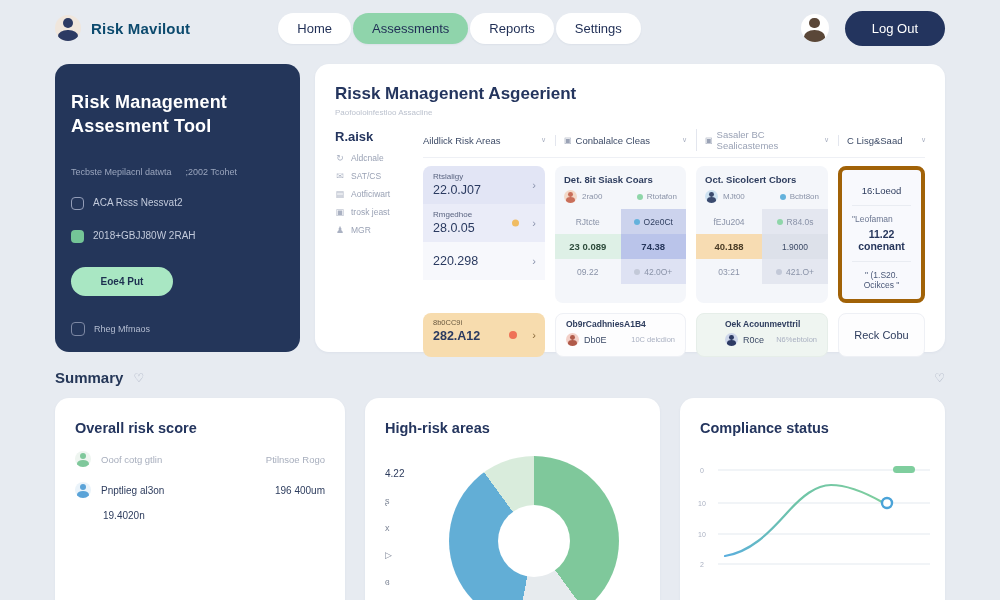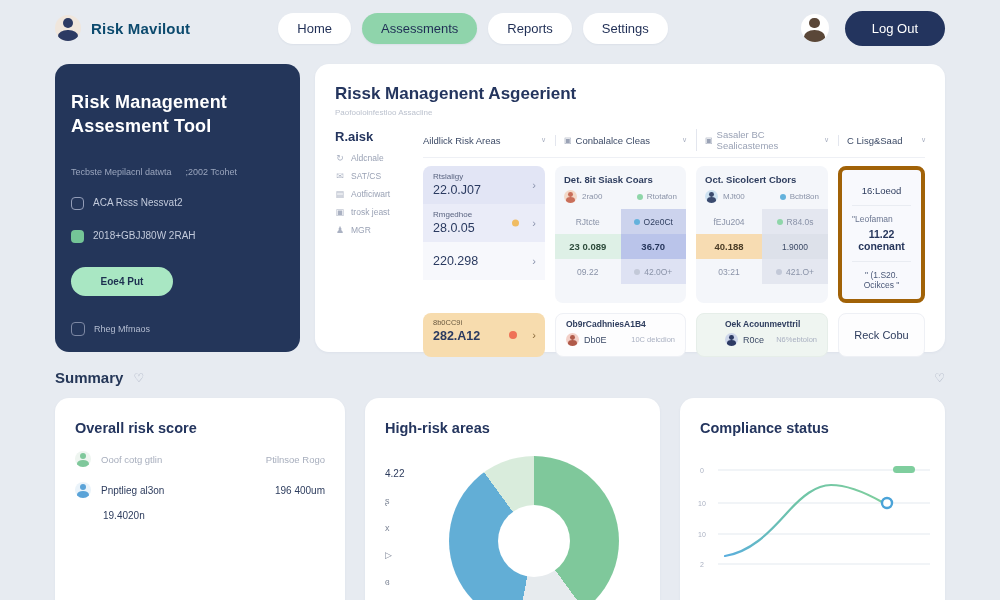--- a/index.html
+++ b/index.html
@@ -2,21 +2,21 @@
 <html><head>
 <meta charset="utf-8">
 <style>
   html,body{margin:0;padding:0;width:1000px;height:600px;overflow:hidden;
     background:#e7ebf1;font-family:"Liberation Sans",sans-serif;color:#24355e;}
   
   .topbar{display:flex;align-items:center;height:56px;padding:0 55px;box-sizing:border-box;}
   .brand{display:flex;align-items:center;gap:10px;}
   .brand-logo{width:26px;height:26px;background:#f0e6dc;--p:#2c3a63;}
   .brand-name{font-size:15px;font-weight:bold;color:#0c4a6e;letter-spacing:.2px;}
-  .nav{display:flex;gap:11px;margin-left:88px;}
+  .nav{display:flex;gap:2px;margin-left:88px;}
   .pill{background:#fff;border-radius:18px;padding:8px 19px;font-size:13px;color:#1f2e55;
     box-shadow:0 1px 2px rgba(40,60,110,.06);cursor:pointer;}
   .pill.active{background:#8fd4ab;}
   .top-right{margin-left:auto;display:flex;align-items:center;gap:16px;}
   .avatar-sm{width:28px;height:28px;background:#fff;--p:#5a4738;}
   .logout{background:#23345e;color:#fff;border:none;border-radius:19px;padding:10px 27px;
     font-size:13px;font-family:inherit;cursor:pointer;}
   
   .pico{position:relative;border-radius:50%;display:inline-block;flex:none;overflow:hidden;}
   .pico::before{content:"";position:absolute;width:38%;height:38%;border-radius:50%;left:31%;top:13%;background:var(--p,#444);}
@@ -246,21 +246,21 @@
                   <span>Rtotafon</span>
                   </span>
               </div>
               <div class="mgrid">
                 <div class="mcell">RJtcte</div>
                 <div class="mcell" style="background:#ccd3ed;color:#2e3d5e">
                   <span class="dot6 db"></span>
                     <span>O2e0Ct</span>
                   </div>
                 <div class="mcell strong" style="background:#def0e6;color:#2c4a3a">23 0.089</div>
-                <div class="mcell strong" style="background:#bac4ea">36.70</div>
+                <div class="mcell strong" style="background:#bac4ea">74.38</div>
                 <div class="mcell">09.22</div>
                 <div class="mcell" style="background:#dee2f3">
                   <span class="dot6 dgr"></span>
                     <span>42.0O+</span>
                   </div>
               </div>
             </div>
 
             <div class="mini-card">
               <div class="mc-title">Oct. Sicolcert Cbors</div>

